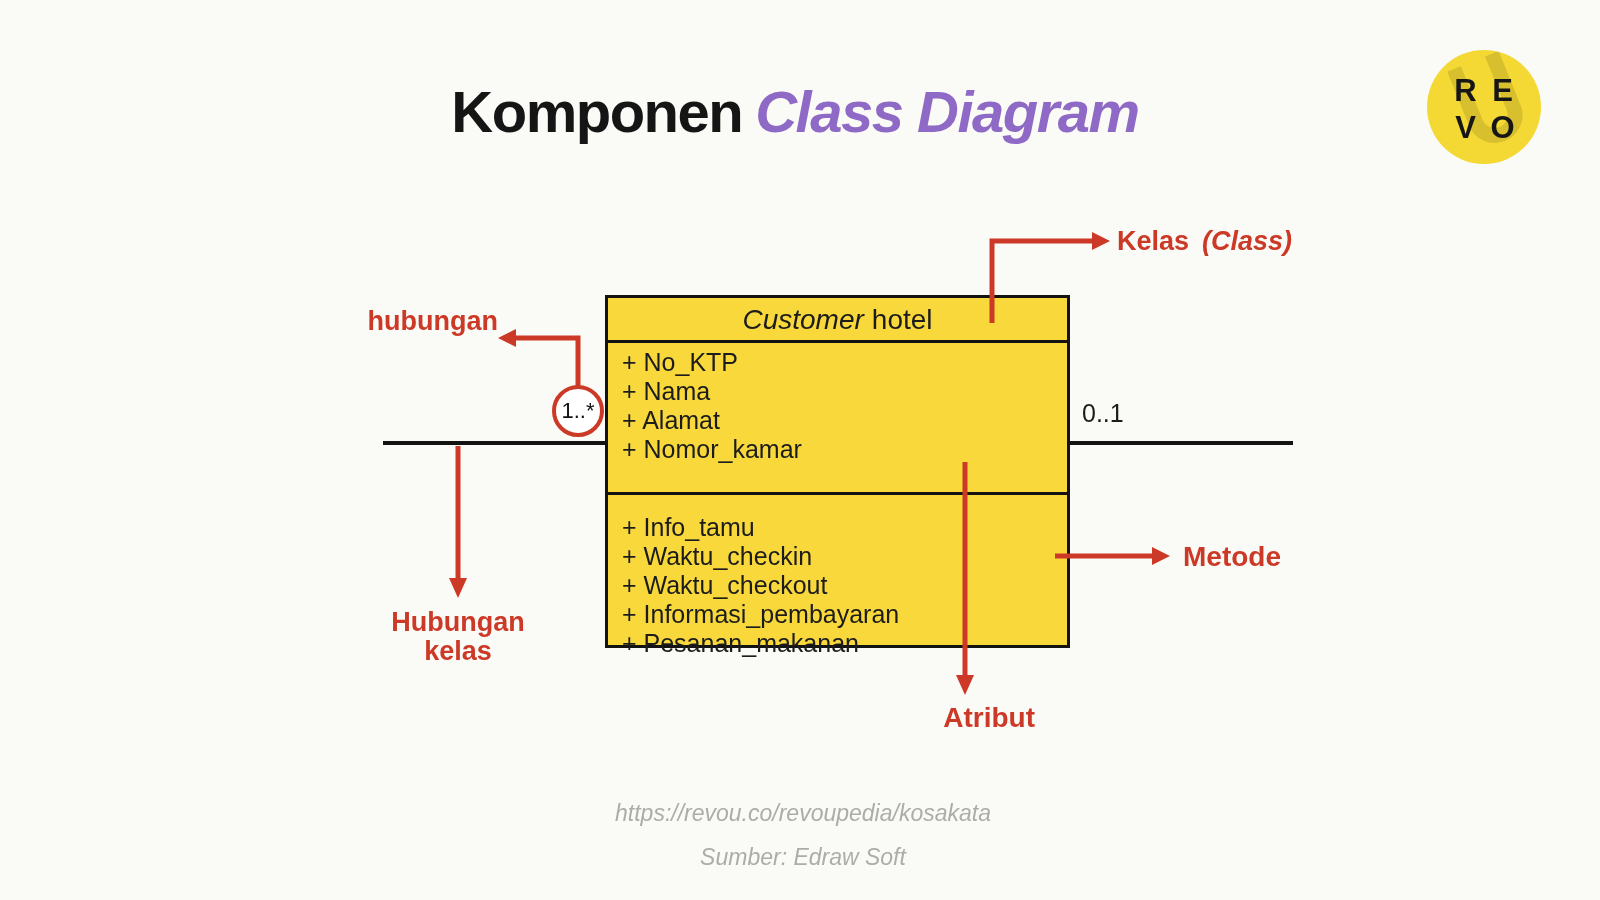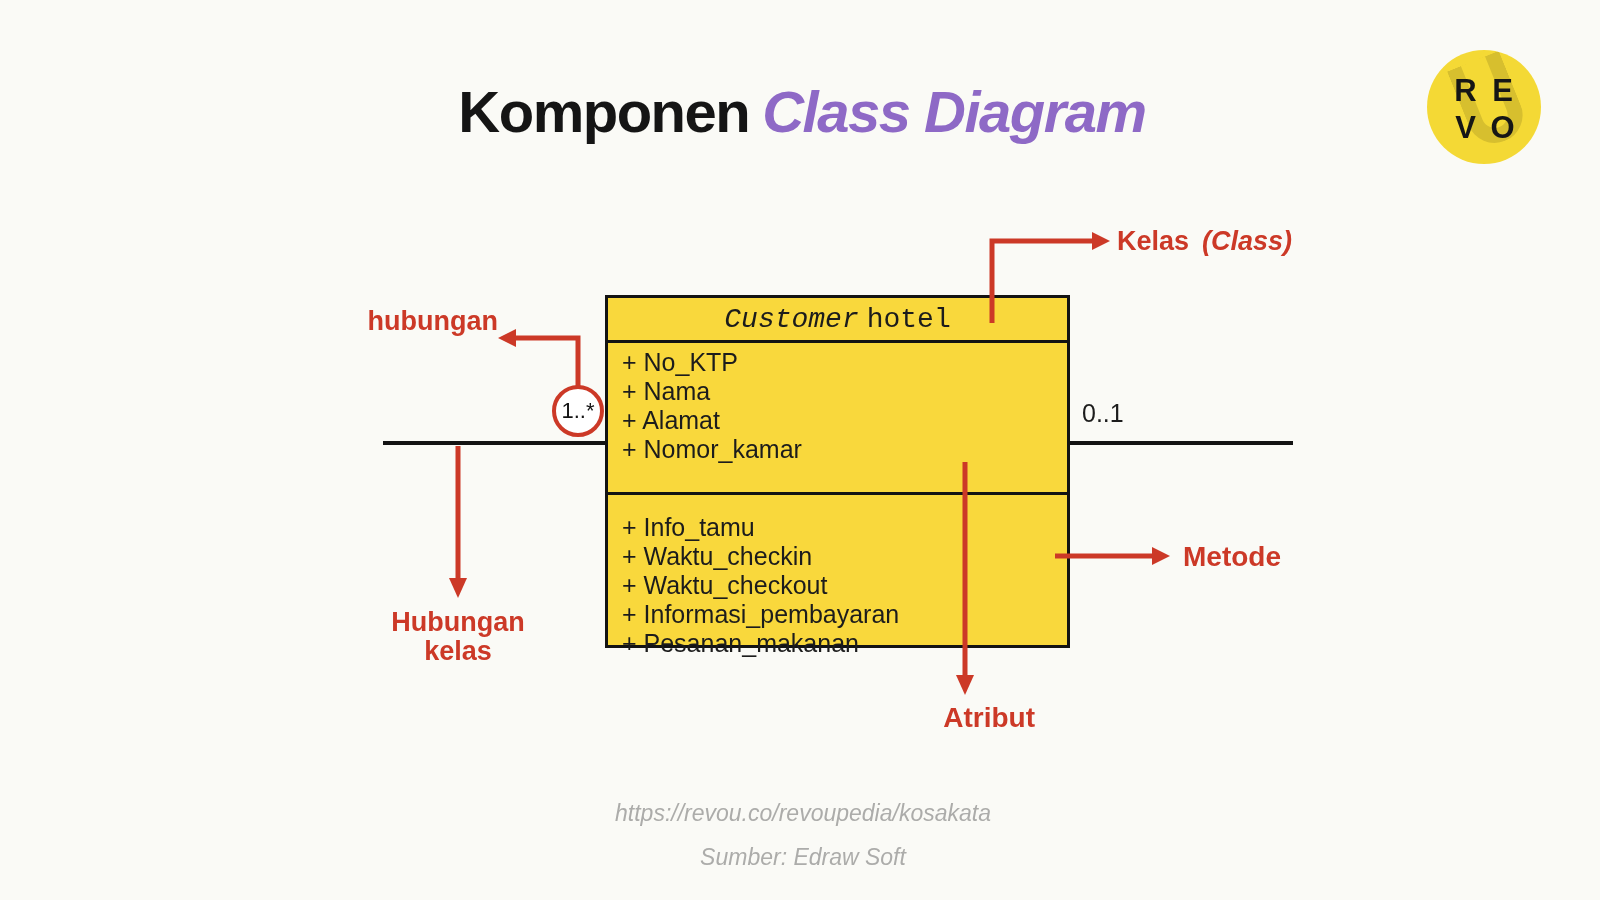--- a/index.html
+++ b/index.html
@@ -5,21 +5,21 @@
   html,body{margin:0;padding:0;}
   body{
     width:1600px;height:900px;overflow:hidden;
     font-family:"Liberation Sans","DejaVu Sans",sans-serif;
     background:#FAFAF6;
   }
   .canvas{position:relative;width:1600px;height:900px;background:var(--bg,#FAFAF6);}
 
   
   .title{
-    position:absolute;left:12px;top:82px;width:1580px;margin:0;
+    position:absolute;left:5px;top:82px;width:1580px;margin:0;
     text-align:center;font-size:58px;line-height:60px;font-weight:bold;
     letter-spacing:-1.5px;color:#151515;
   }
   .title .t-purple{color:var(--purple,#8E69C6);font-style:italic;margin-left:13px;}
 
   
   .logo{
     position:absolute;left:1427px;top:50px;width:114px;height:114px;
     border-radius:50%;background:var(--logo_yellow,#F4D935);overflow:hidden;
   }
@@ -41,21 +41,21 @@
   .rel-right{left:1070px;width:223px;}
 
   
   .class-box{
     position:absolute;left:605px;top:295px;width:465px;height:353px;
     box-sizing:border-box;border:3px solid #131313;
     background:var(--box_yellow,#F9D83C);color:#1c1c1c;
   }
   .class-header{
     height:42px;line-height:43px;border-bottom:3px solid #131313;
-    text-align:center;font-size:28px;font-family:Liberation Mono, monospace;
+    text-align:center;font-size:28px;
   }
   .class-header .c-italic{font-style:italic;margin-right:8px;}
   .class-attrs{
     height:152px;box-sizing:border-box;border-bottom:3px solid #131313;
     padding:5px 0 0 14px;
   }
   .class-methods{padding:18px 0 0 14px;}
   .member{font-size:25px;line-height:29px;white-space:pre;}
 
   

